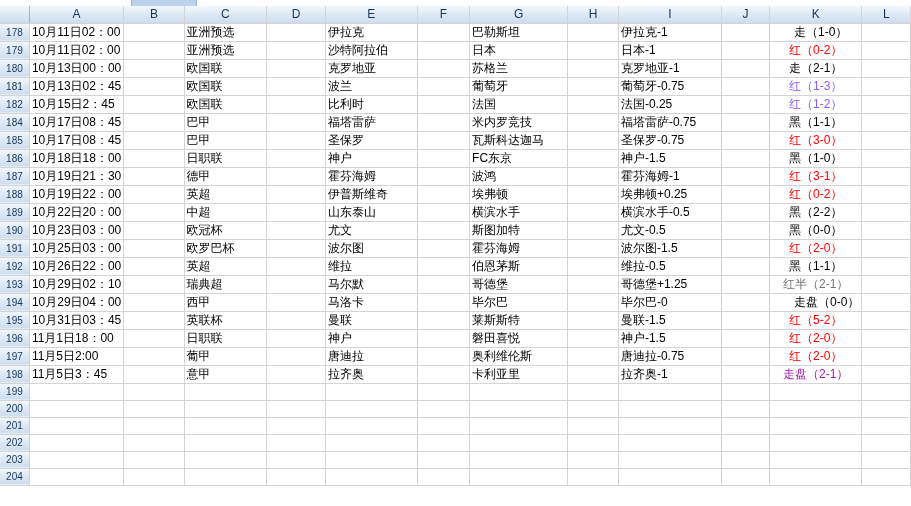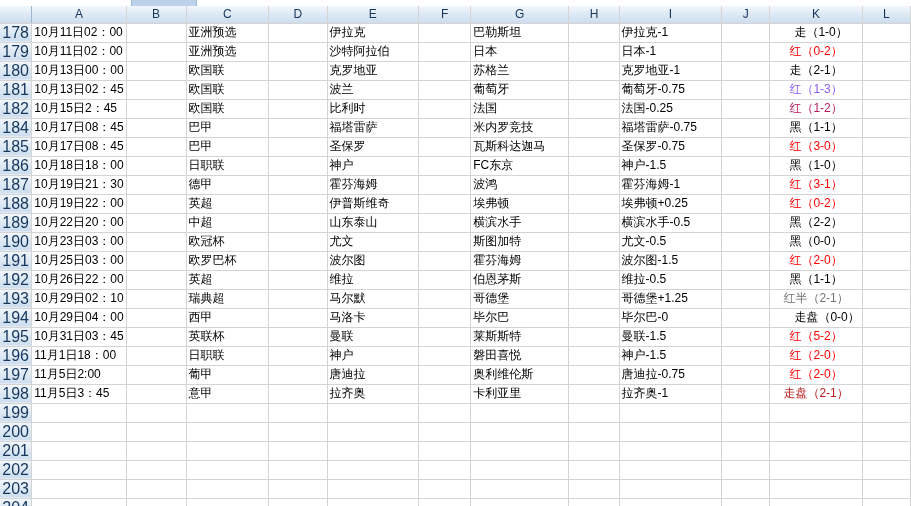--- a/index.html
+++ b/index.html
@@ -62,21 +62,21 @@
     background: linear-gradient(to bottom, #f2f7fc 0%, #dbe7f3 55%, #cdddef 100%);
     border-right: 1px solid #9eb6ce;
   }
   
   td.rowhead {
     background: linear-gradient(to bottom, #f2f7fc 0%, #dbe7f3 55%, #cdddef 100%);
     border-right: 1px solid #9eb6ce;
     border-bottom: 1px solid #9eb6ce;
     color: #16365c;
     text-align: center;
-    font-size: 16px;
+    font-size: 10px;
     width: 32px;
   }
   
   col.c-rh { width: 32px; }
   col.c-a  { width: 89px; }
   col.c-b  { width: 75px; }
   col.c-c  { width: 92px; }
   col.c-d  { width: 73px; }
   col.c-e  { width: 100px; }
   col.c-f  { width: 65px; }
@@ -196,21 +196,21 @@
           <td class="l">10月15日2：45</td>
           <td class="c"></td>
           <td class="l">欧国联</td>
           <td class="c"></td>
           <td class="l">比利时</td>
           <td class="c"></td>
           <td class="l">法国</td>
           <td class="c"></td>
           <td class="l">法国-0.25</td>
           <td class="c"></td>
-          <td class="c" style="color: #be185d;">红（1-2）</td>
+          <td class="c" style="color: #8b5cf6;">红（1-2）</td>
           <td class="c"></td>
         </tr>
         <tr>
           <td class="rowhead">184</td>
           <td class="l">10月17日08：45</td>
           <td class="c"></td>
           <td class="l">巴甲</td>
           <td class="c"></td>
           <td class="l">福塔雷萨</td>
           <td class="c"></td>
@@ -421,21 +421,21 @@
           <td class="l">11月5日3：45</td>
           <td class="c"></td>
           <td class="l">意甲</td>
           <td class="c"></td>
           <td class="l">拉齐奥</td>
           <td class="c"></td>
           <td class="l">卡利亚里</td>
           <td class="c"></td>
           <td class="l">拉齐奥-1</td>
           <td class="c"></td>
-          <td class="c" style="color: #b91c1c;">走盘（2-1）</td>
+          <td class="c" style="color: #a21caf;">走盘（2-1）</td>
           <td class="c"></td>
         </tr>
         <tr>
           <td class="rowhead">199</td>
           <td class="l"></td>
           <td class="c"></td>
           <td class="l"></td>
           <td class="c"></td>
           <td class="l"></td>
           <td class="c"></td>

